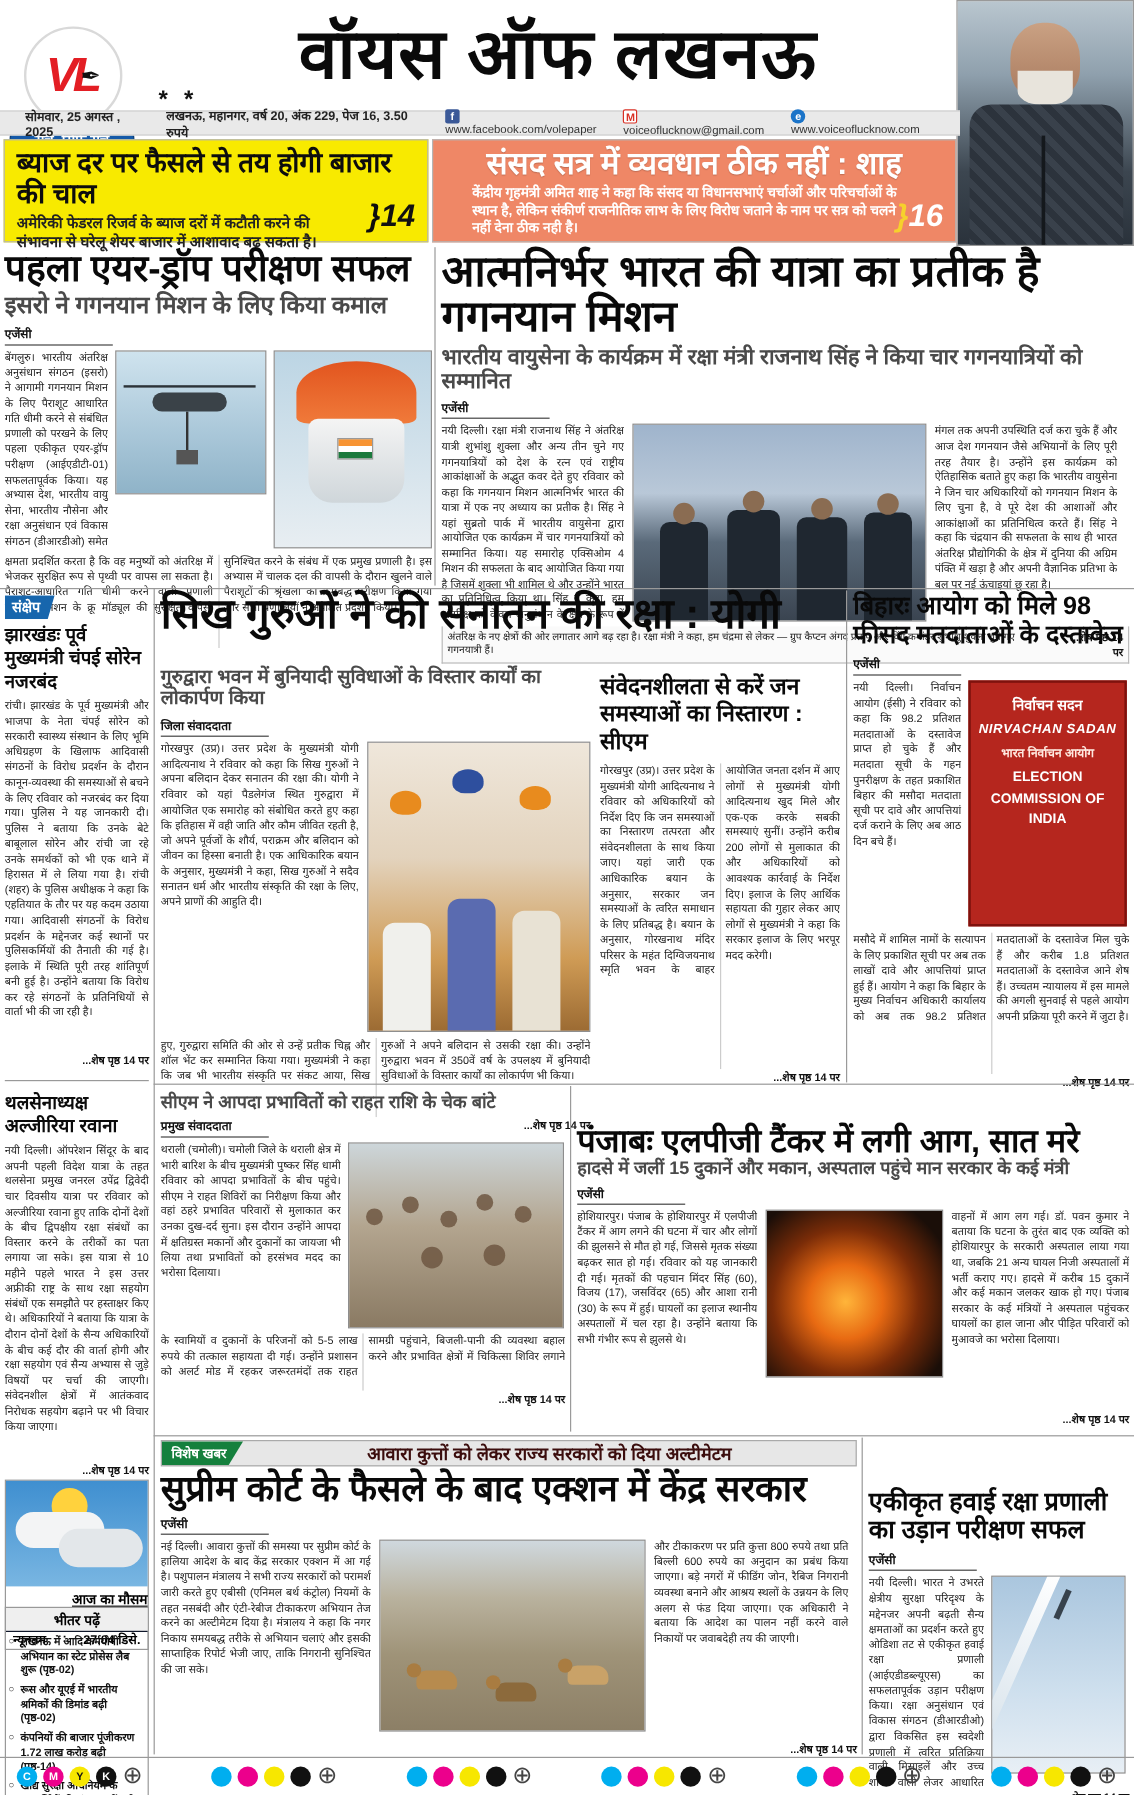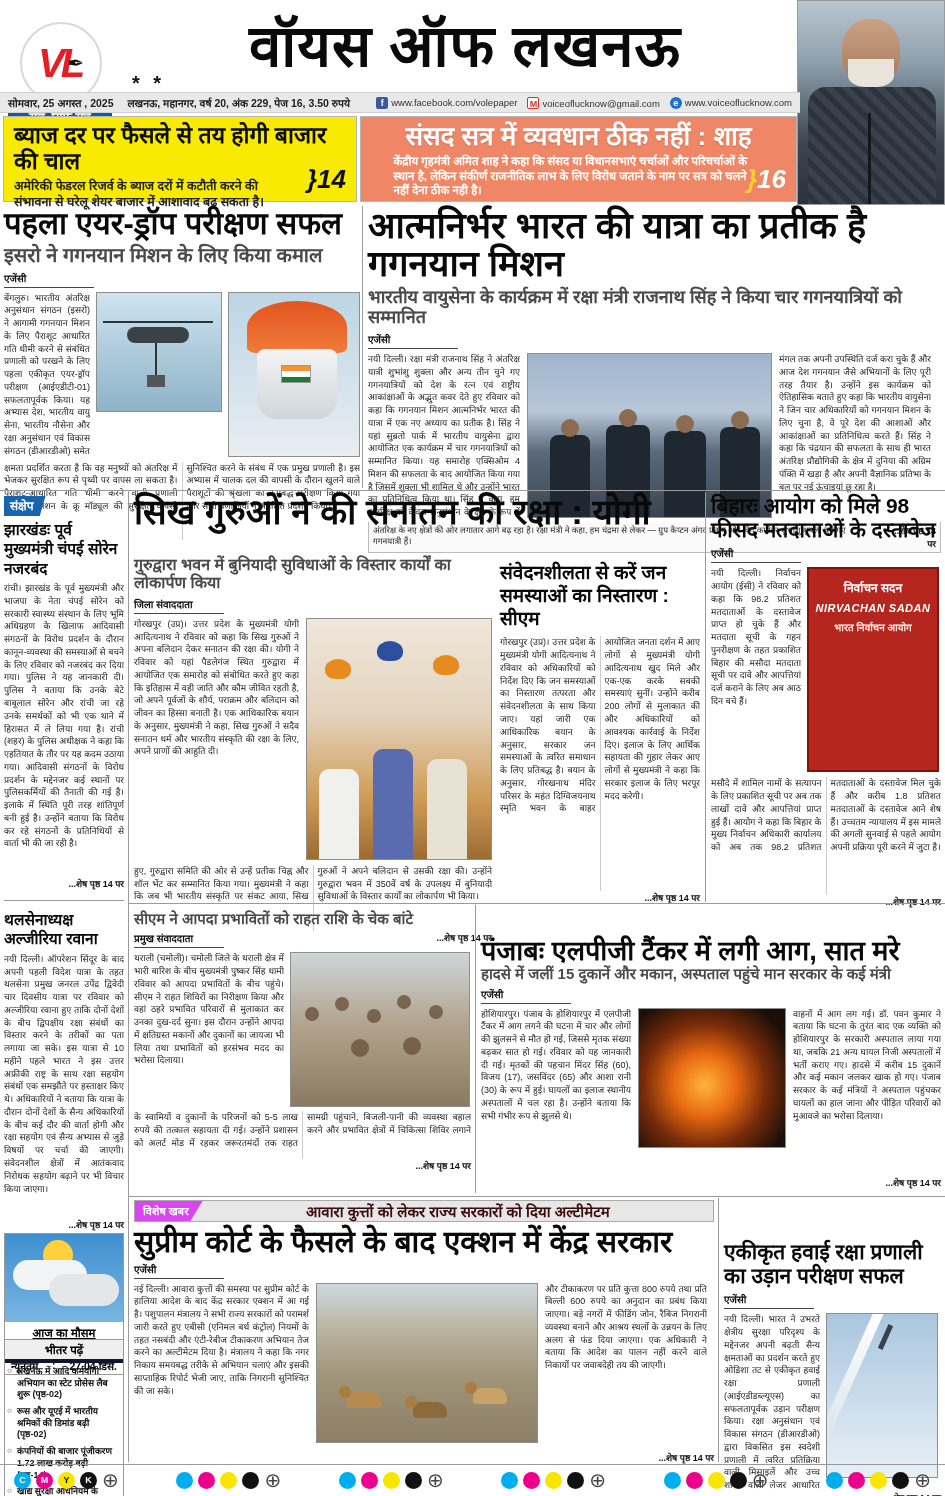--- a/index.html
+++ b/index.html
@@ -13,21 +13,21 @@
   .logo-circle { width:82px; height:82px; border-radius:50%; border:2px solid #d9d9d9; margin-left:12px;
     display:flex; align-items:center; justify-content:center; background:#fff; }
   .logo-vl { font-size:40px; font-weight:bold; font-style:italic; color:#e31e24; letter-spacing:-4px; }
   .logo-nib { font-size:20px; color:#111; margin-left:-14px; }
   .logo-tag { margin-top:2px; background:#1459a8; color:#fff; font-size:12px; font-weight:bold;
     border-radius:9px; padding:1px 8px; text-align:center; width:104px; border:1px solid #0c3d75;}
   .stars { left:132px; top:72px; font-size:20px; font-weight:bold; color:#111; letter-spacing:4px;}
   .main-title { left:140px; top:2px; width:650px; height:88px; text-align:center;
     font-size:58px; font-weight:bold; color:#0a0a0a; letter-spacing:1px; line-height:88px; }
   .dateline { left:0; top:92px; width:800px; height:21px; background:#e9e9e9; border-top:1px solid #cfcfcf;
-    border-bottom:1px solid #cfcfcf; display:flex; align-items:center; gap:14px; padding:0 8px;
+    border-bottom:1px solid #cfcfcf; display:flex; align-items:center; gap:14px; padding:0 21px;
     font-size:10.5px; font-weight:bold; color:#222; }
   .contacts { margin-left:auto; display:flex; align-items:center; gap:10px; font-weight:normal; font-size:9.5px; color:#333; }
   .cicon { display:inline-block; width:12px; height:12px; border-radius:2px; color:#fff; font-size:9px;
     text-align:center; line-height:12px; font-weight:bold; margin-right:3px;}
   .fb { background:#3b5998; } .gm { background:#fff; color:#d93025; border:1px solid #d93025;} .web { background:#1a73c8; border-radius:50%;}
   .shah-photo { left:797px; top:0; width:148px; height:205px; background:linear-gradient(180deg,#b9c6cf 0%,#8fa0ad 30%,#3c4650 70%,#2a323b 100%); border:1px solid #999; overflow:hidden;}
   .shah-head { position:absolute; left:44px; top:18px; width:58px; height:64px; border-radius:46% 46% 40% 40%; background:linear-gradient(180deg,#caa183,#a87a5e); }
   .shah-beard { position:absolute; left:50px; top:58px; width:46px; height:28px; border-radius:0 0 40% 40%; background:#e8e4dc; }
   .shah-body { position:absolute; left:10px; top:86px; width:128px; height:120px; border-radius:18px 18px 0 0;
     background:repeating-linear-gradient(45deg,#39414b 0 6px,#2c333c 6px 12px); }
@@ -89,30 +89,30 @@
   .sign-l4 { font-size:11.5px; font-weight:bold; line-height:1.5; }
 
   
   .tag-blue { background:#1766ad; color:#fff; font-size:12px; font-weight:bold; padding:1px 12px 2px 6px;
     display:inline-block; clip-path:polygon(0 0,100% 0,86% 100%,0 100%); }
   .rail-hl { font-size:15.5px; font-weight:bold; color:#0b0b0b; line-height:1.25; margin:4px 0; }
   .weather-box { border:1px solid #999; }
   .weather-sky { height:88px; background:linear-gradient(180deg,#3f8fd0,#79b6e2); position:relative; overflow:hidden;}
   .sun { position:absolute; left:38px; top:6px; width:30px; height:30px; border-radius:50%; background:#ffd23d; }
   .cloud { position:absolute; background:#f3f4f5; border-radius:20px; }
-  .wt-title { text-align:center; font-size:11.5px; font-weight:bold; text-decoration:underline; margin:3px 0 2px; }
+  .wt-title { text-align:right; font-size:11.5px; font-weight:bold; text-decoration:underline; margin:3px 0 2px; }
   .wt-row { display:flex; justify-content:space-between; font-size:10.5px; font-weight:bold; padding:1px 6px; }
   .inside-box { border:1px solid #999; margin-top:6px; }
-  .inside-title { text-align:center; font-size:11.5px; font-weight:bold; background:#efefef; border-bottom:4px solid #0f172a; padding:2px 0;}
+  .inside-title { text-align:center; font-size:11.5px; font-weight:bold; background:#efefef; border-bottom:1px solid #0f172a; padding:2px 0;}
   .inside-item { font-size:9px; font-weight:bold; line-height:1.3; padding:3px 4px 2px 12px; position:relative; color:#111;}
   .inside-item::before { content:"○"; position:absolute; left:2px; top:3px; font-size:8px; color:#333; }
 
   
   .strip { display:flex; align-items:center; background:#e7e7e7; border:1px solid #aaa; height:22px; }
-  .strip-label { background:#d946ef; color:#fff; font-size:11px; font-weight:bold; padding:2px 14px 3px 8px; height:100%;
+  .strip-label { background:#15803d; color:#fff; font-size:11px; font-weight:bold; padding:2px 14px 3px 8px; height:100%;
      clip-path:polygon(0 0,100% 0,82% 100%,0 100%); display:flex; align-items:center;}
   .strip-hl { flex:1; text-align:center; font-size:15px; font-weight:bold; color:#3b0d0d; }
 
   
   .footer { left:0; top:1464px; width:945px; height:32px; border-top:1px solid #999; display:flex; align-items:center;
     justify-content:space-between; padding:0 14px; }
   .cmyk-group { display:flex; align-items:center; gap:5px; }
   .dot { width:17px; height:17px; border-radius:50%; font-size:9px; font-weight:bold; color:#fff; text-align:center; line-height:17px;}
   .d-c { background:#00aeef; } .d-m { background:#ec008c; } .d-y { background:#f7e700; color:#111;} .d-k { background:#111; }
   .reg { font-size:20px; color:#444; line-height:17px; }
@@ -275,20 +275,21 @@
 
   <div class="abs" style="left:711px; top:494px; width:230px;">
     <div class="hl" style="font-size:21px; line-height:1.15;">बिहारः आयोग को मिले 98 फीसद मतदाताओं के दस्तावेज</div>
     <div class="byline">एजेंसी</div>
     <div style="display:flex; gap:6px;">
       <div class="body" style="width:90px; height:205px;">नयी दिल्ली। निर्वाचन आयोग (ईसी) ने रविवार को कहा कि 98.2 प्रतिशत मतदाताओं के दस्तावेज प्राप्त हो चुके हैं और मतदाता सूची के गहन पुनरीक्षण के तहत प्रकाशित बिहार की मसौदा मतदाता सूची पर दावे और आपत्तियां दर्ज कराने के लिए अब आठ दिन बचे हैं।</div>
       <div class="photo ph-sign" style="width:132px; height:205px;">
         <div class="sign-l1">निर्वाचन सदन</div>
         <div class="sign-l2">NIRVACHAN SADAN</div>
         <div class="sign-l3">भारत निर्वाचन आयोग</div>
+        <div class="sign-l4">ELECTION COMMISSION OF INDIA</div>
       </div>
     </div>
     <div class="body cols2" style="margin-top:5px; height:118px;">मसौदे में शामिल नामों के सत्यापन के लिए प्रकाशित सूची पर अब तक लाखों दावे और आपत्तियां प्राप्त हुई हैं। आयोग ने कहा कि बिहार के मुख्य निर्वाचन अधिकारी कार्यालय को अब तक 98.2 प्रतिशत मतदाताओं के दस्तावेज मिल चुके हैं और करीब 1.8 प्रतिशत मतदाताओं के दस्तावेज आने शेष हैं। उच्चतम न्यायालय में इस मामले की अगली सुनवाई से पहले आयोग अपनी प्रक्रिया पूरी करने में जुटा है।</div>
     <div class="cont">...शेष पृष्ठ 14 पर</div>
   </div>
 
   <div class="abs rule-h" style="left:128px; top:903px; width:817px;"></div>
   <div class="abs rule-v" style="left:475px; top:905px; height:288px;"></div>
 
   <div class="abs" style="left:134px; top:908px; width:337px;">

